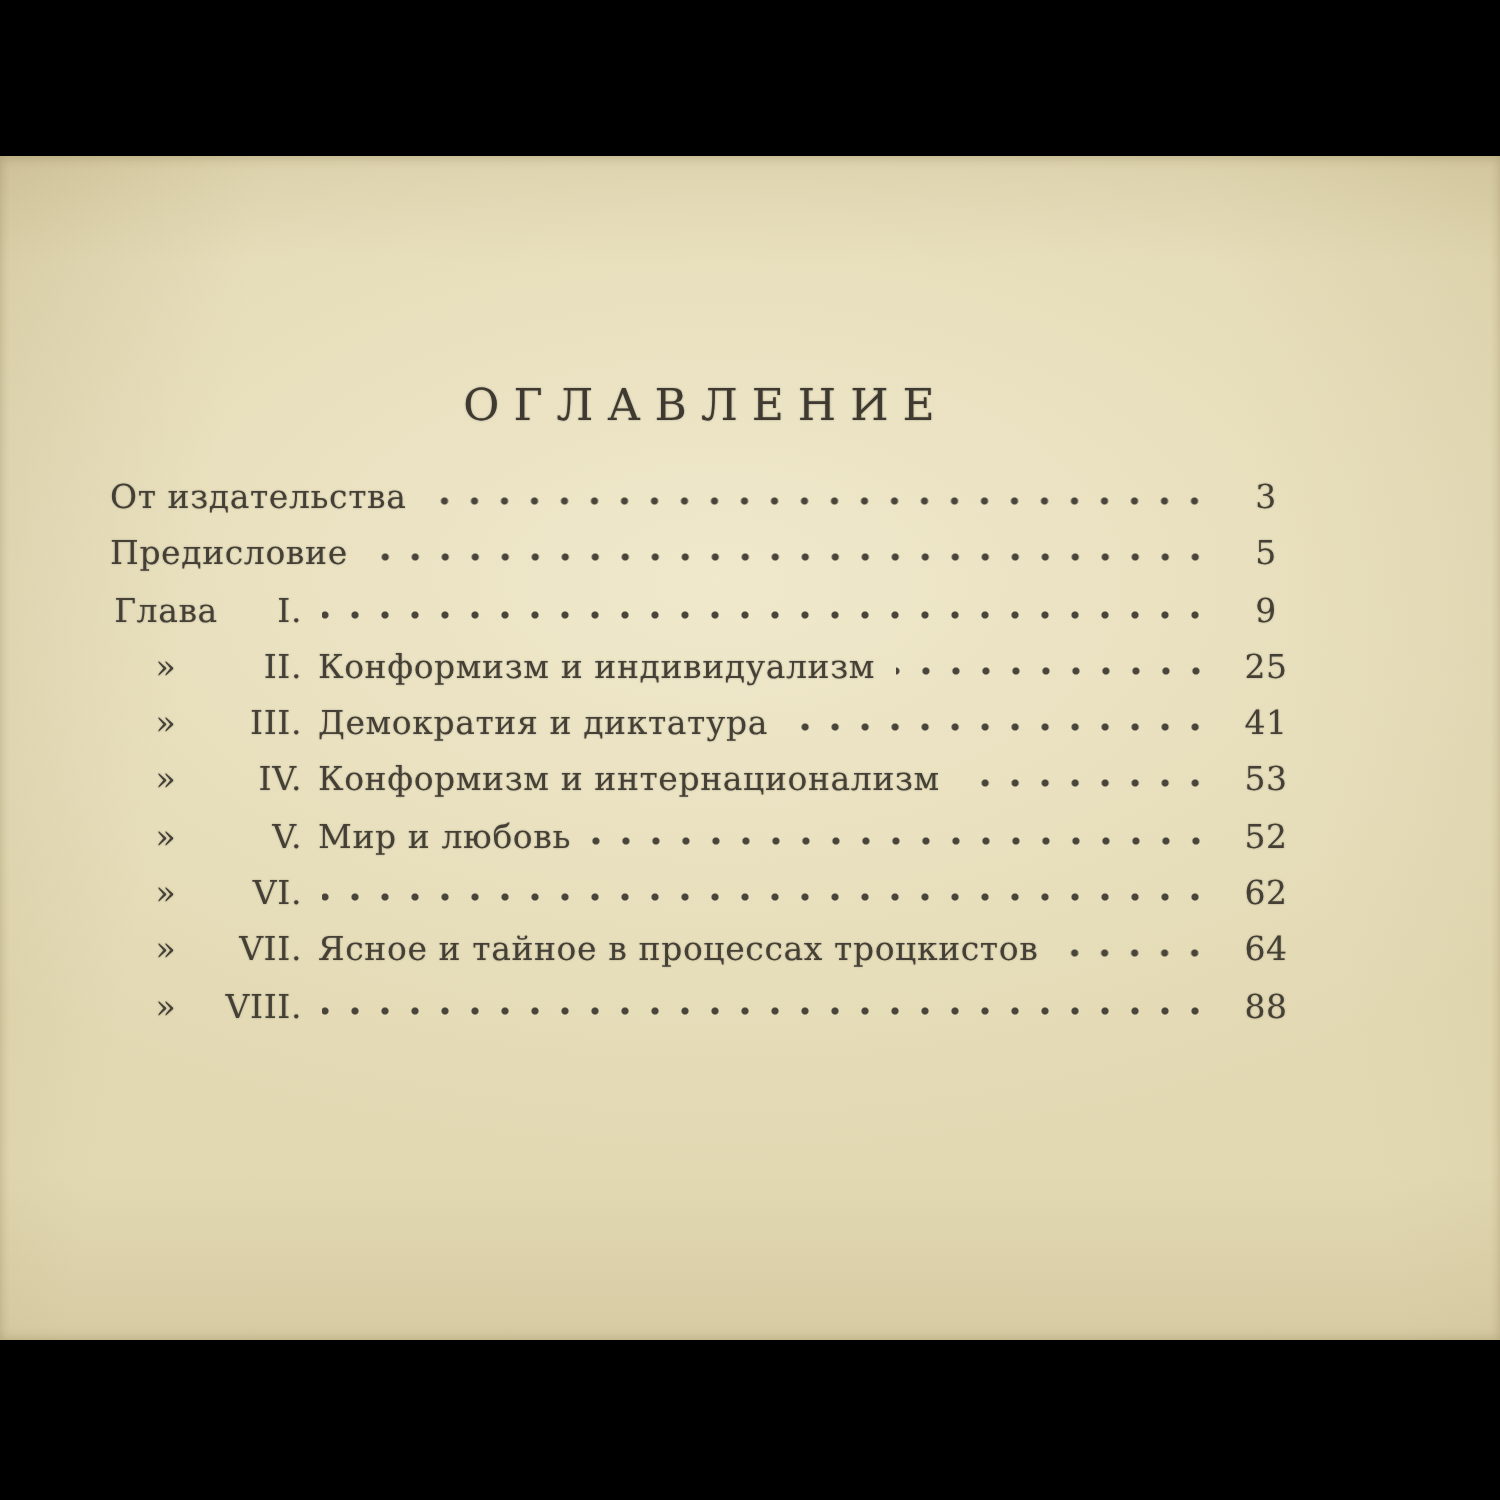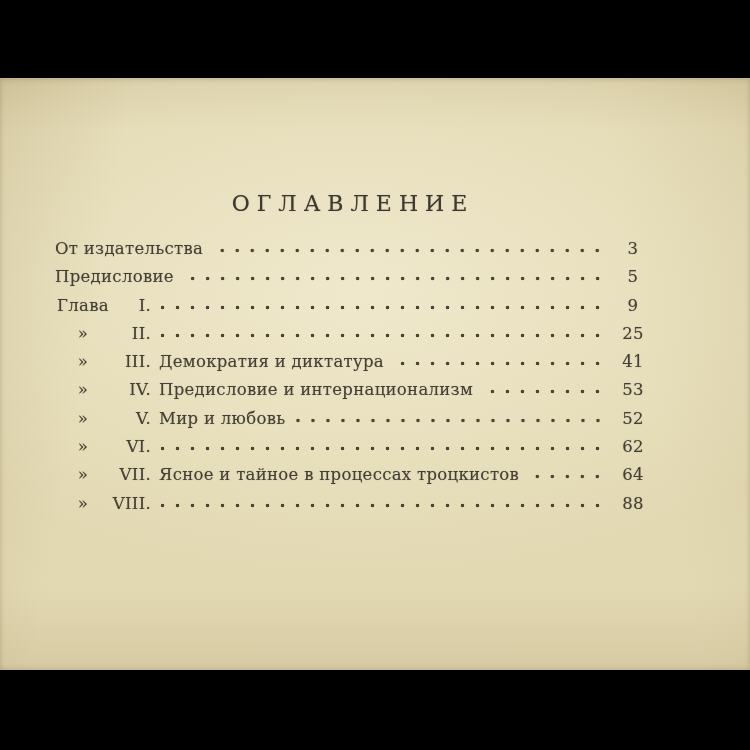--- a/index.html
+++ b/index.html
@@ -110,36 +110,37 @@
       <div class="row chapter">
         <span class="col-prefix">Глава</span>
         <span class="col-num">I.</span>
         <span class="leader"></span>
         <span class="pageno">9</span>
       </div>
 
       <div class="row chapter">
         <span class="col-prefix mark">»</span>
         <span class="col-num">II.</span>
+        <span class="entry">Конформизм и индивидуализм</span>
         <span class="leader"></span>
         <span class="pageno">25</span>
       </div>
 
       <div class="row chapter">
         <span class="col-prefix mark">»</span>
         <span class="col-num">III.</span>
         <span class="entry">Демократия и диктатура</span>
         <span class="leader"></span>
         <span class="pageno">41</span>
       </div>
 
       <div class="row chapter">
         <span class="col-prefix mark">»</span>
         <span class="col-num">IV.</span>
-        <span class="entry">Предисловие и интернационализм</span>
+        <span class="entry">Конформизм и интернационализм</span>
         <span class="leader"></span>
         <span class="pageno">53</span>
       </div>
 
       <div class="row chapter">
         <span class="col-prefix mark">»</span>
         <span class="col-num">V.</span>
         <span class="entry">Мир и любовь</span>
         <span class="leader"></span>
         <span class="pageno">52</span>

